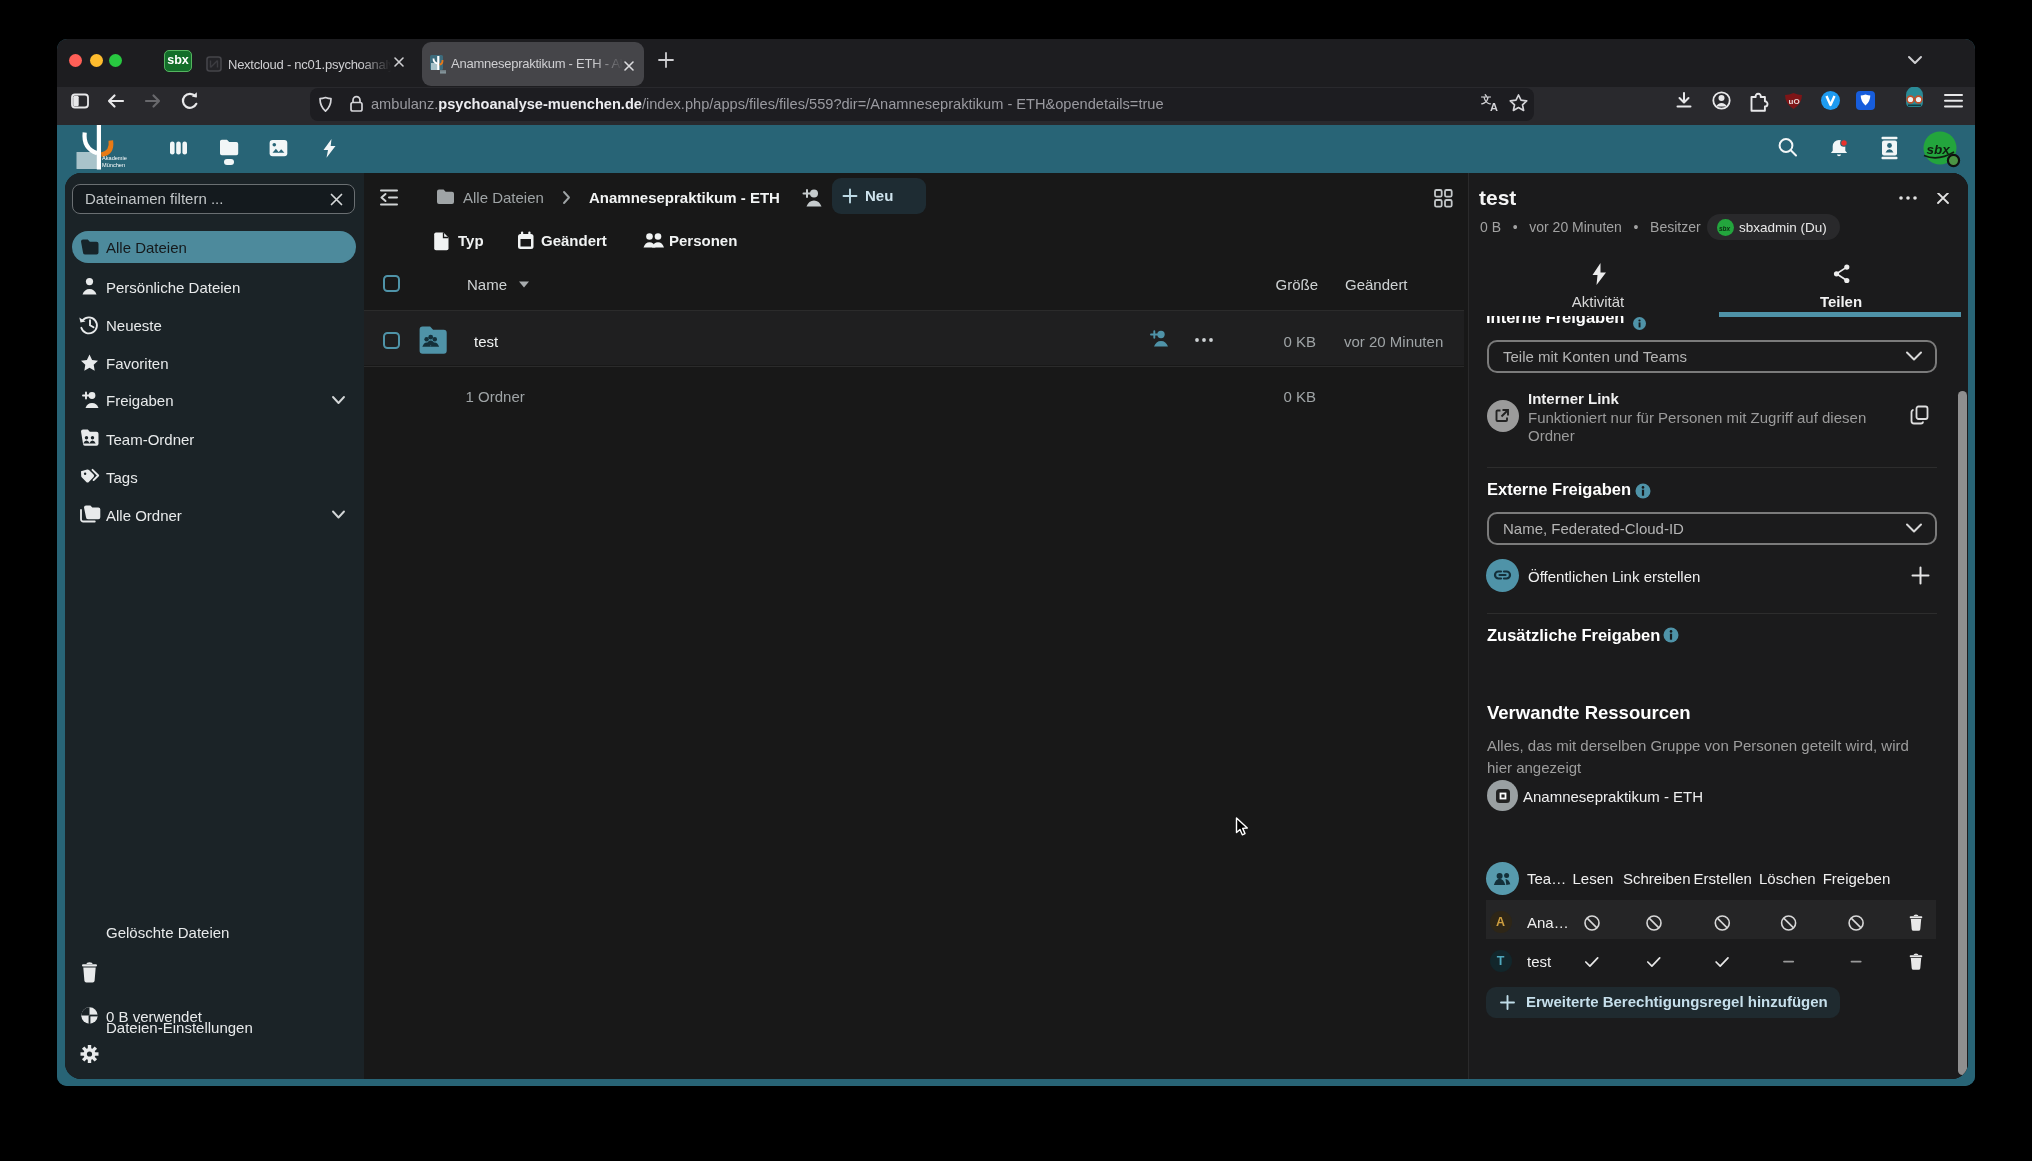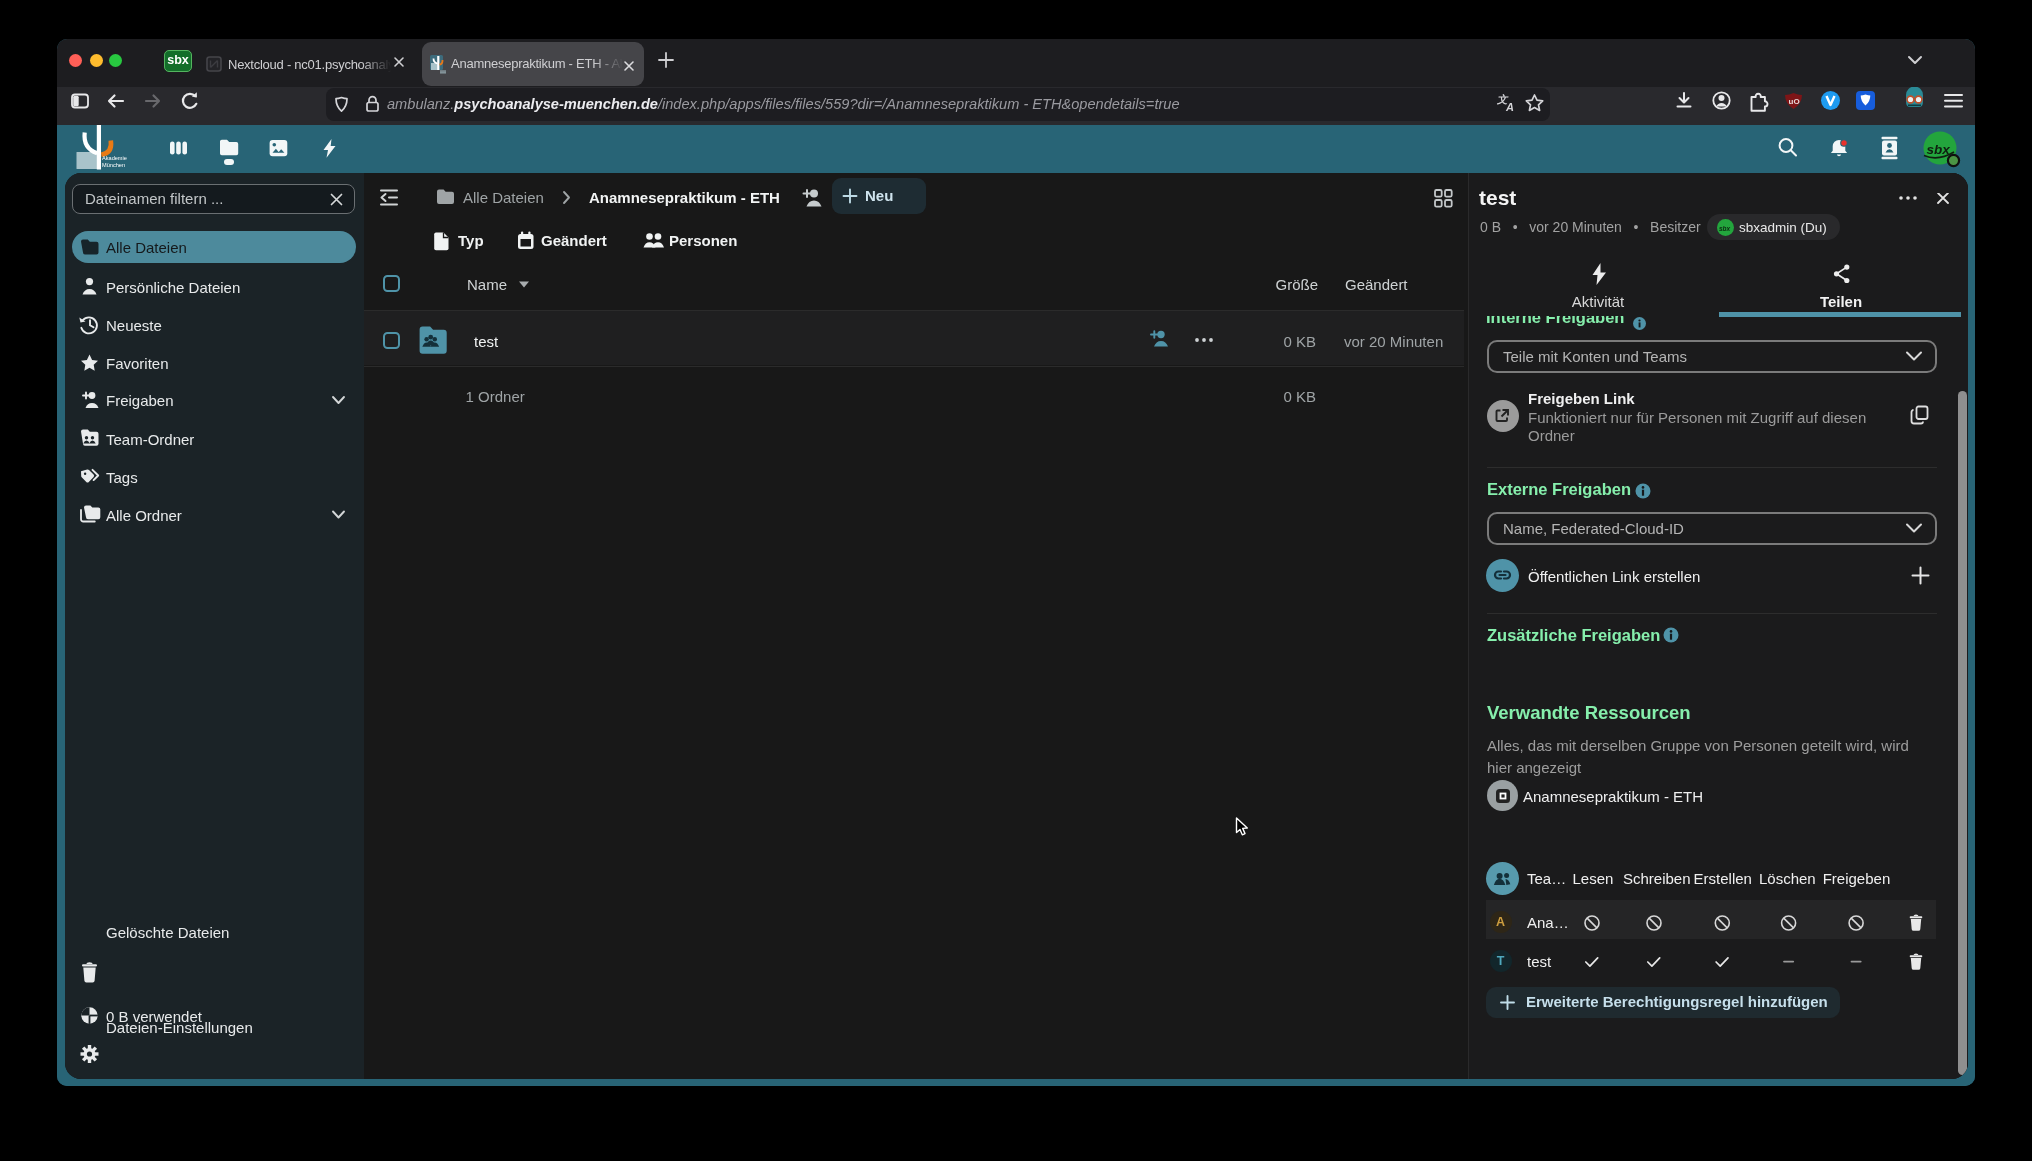--- a/index.html
+++ b/index.html
@@ -14,22 +14,22 @@
   .tl { position:absolute; top:15px; width:13px; height:13px; border-radius:50%; }
   #sbxbadge { position:absolute; left:107px; top:11px; width:28px; height:22px;
     background:#136e2a; border:1.5px solid #54b45f; border-radius:5px;
     color:#fff; font-size:12.5px; font-weight:bold; text-align:center; line-height:19px; }
   .tabtitle { position:absolute; top:17.5px; font-size:13px; color:#cfcfd2; white-space:nowrap; overflow:hidden; letter-spacing:-0.25px; }
   #tab2 { position:absolute; left:365px; top:3px; width:222px; height:44px;
     background:#454549; border-radius:9px; }
   .tabx { position:absolute; top:15px; width:12px; height:12px; }
   
   #toolbar { position:absolute; left:0; top:48px; width:100%; height:38px; background:#29292d; }
-  #urlbar { position:absolute; left:269px; top:0px; width:1224px; height:33px;
-    background:#1d1d21; border-radius:8px;font-style:italic; }
+  #urlbar { position:absolute; left:253px; top:0px; width:1224px; height:33px;
+    background:#1d1d21; border-radius:8px; }
   #urltext { position:absolute; left:61px; top:8px; font-size:14.6px; color:#9a9aa0; white-space:nowrap; }
   #urltext b { color:#ececf0; font-weight:bold; }
   
   #page { position:absolute; left:0; top:86px; width:100%; height:961px; background:#286476; }
   #content { position:absolute; left:8px; top:48px; width:1903px; height:906px;
     border-radius:16px; background:#181818; overflow:hidden; }
   #snav { position:absolute; left:0; top:0; width:299px; height:906px; background:#1b2327; }
   #filterbox { position:absolute; left:7px; top:11px; width:283px; height:30px;
     background:#141a1e; border:1.5px solid #6a6f72; border-radius:8px;
     color:#c2c6c8; font-size:15px; line-height:27px; padding-left:12px; }
@@ -43,21 +43,21 @@
   .chip { position:absolute; top:59px; font-size:15px; font-weight:bold; color:#f1f3f3; }
   .cbx { position:absolute; width:17px; height:17px; border:2px solid #4f93a8; border-radius:4.5px; }
   #filerow { position:absolute; left:0; top:138px; width:1100px; height:54px; background:#1f1f20; }
   .divline { position:absolute; left:0; width:1100px; height:1px; background:#2b2b2b; }
   
   #panel { position:absolute; left:1403px; top:0; width:500px; height:906px;
     background:#1b1b1c; border-left:1px solid #2a2a2b; }
   .ddown { position:absolute; left:18px; width:450px; height:33px;
     border:2px solid #7b7b7b; border-radius:10px; }
   .ddtext { position:absolute; left:14px; top:6px; font-size:15px; color:#b5b5b5; }
-  .phead { position:absolute; left:18px; font-size:16.5px; font-weight:bold; color:#86efac; }
+  .phead { position:absolute; left:18px; font-size:16.5px; font-weight:bold; color:#ffffff; }
   .circ { position:absolute; border-radius:50%; }
   .ptxt { position:absolute; font-size:15px; color:#f0f0f0; white-space:nowrap; }
   .psub { position:absolute; font-size:15px; color:#9b9b9b; white-space:nowrap; }
   .pdiv { position:absolute; left:18px; width:450px; height:1px; background:#2d2d2d; }
 </style>
 </head>
 <body>
 <div id="win">
 
   <div id="tabbar">
@@ -430,21 +430,21 @@
           </div>
         <svg class="abs" style="left:436px;top:177px;" width="18" height="13">
             <path d="M2 2.5 L9 9.5 L16 2.5" stroke="#d8d8d8" stroke-width="2" fill="none" stroke-linecap="round" stroke-linejoin="round"></path>
           </svg>
 
         <div class="circ" style="left:17.5px;top:226.5px;width:32px;height:32px;background:#9b9b9b;"></div>
         <svg class="abs" style="left:26px;top:235px;" width="15" height="15">
           <path d="M5.5 2.5 H2.5 a1 1 0 0 0 -1 1 V12 a1 1 0 0 0 1 1 H11 a1 1 0 0 0 1 -1 V9.5" fill="none" stroke="#222" stroke-width="1.9"></path>
           <path d="M7.5 2 H13 V7.5 M13 2 L6.5 8.5" fill="none" stroke="#222" stroke-width="1.9"></path>
         </svg>
-        <div class="ptxt" style="left:59px;top:217px;font-weight:600;">Freigeben Link</div>
+        <div class="ptxt" style="left:59px;top:217px;font-weight:600;">Interner Link</div>
         <div class="psub" style="left:59px;top:235.5px;">Funktioniert nur für Personen mit Zugriff auf diesen</div>
         <div class="psub" style="left:59px;top:253.5px;">Ordner</div>
         <svg class="abs" style="left:441px;top:232px;" width="20" height="20">
           <rect x="6.5" y="1.5" width="11" height="12.5" rx="2" fill="none" stroke="#dedede" stroke-width="1.8"></rect>
           <path d="M3.5 5 a2 2 0 0 0 -2 2 v9 a2.5 2.5 0 0 0 2.5 2.5 h7 a2 2 0 0 0 2 -2" fill="none" stroke="#dedede" stroke-width="1.8"></path>
         </svg>
         <div class="pdiv" style="top:293.5px;"></div>
 
         <div class="phead" style="top:307px;">Externe Freigaben</div>
         <svg class="abs" style="left:166px;top:309.5px;" width="16" height="16">

